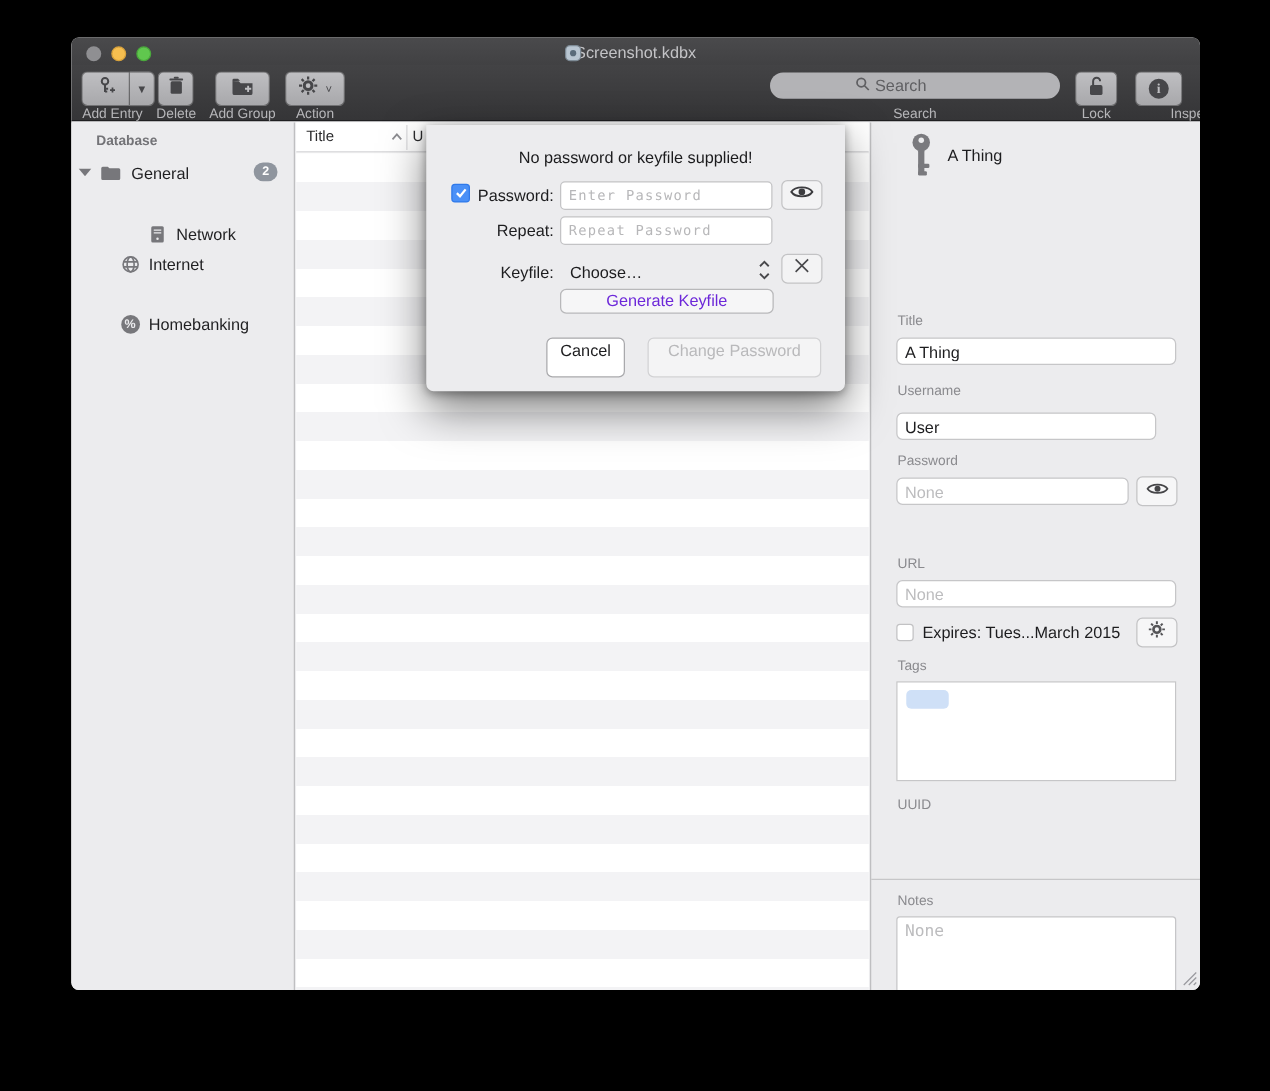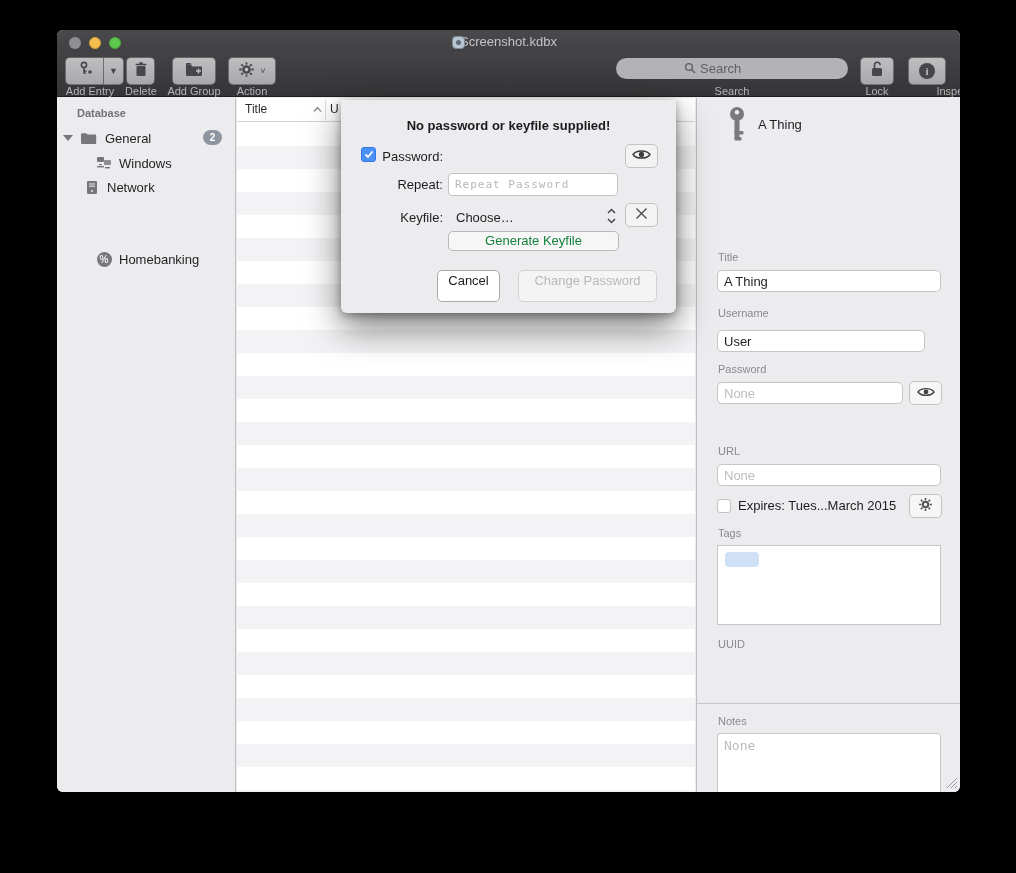--- a/index.html
+++ b/index.html
@@ -75,21 +75,21 @@
   .dlabel { position:absolute; font-size:13px; color:#1d1d1f; text-align:right; width:66px; }
   .dfield { position:absolute; left:107px; width:170px; height:23px; background:#fff;
             border:1px solid #c3c3c5; border-radius:4px; outline:none;
             font-family:"DejaVu Sans Mono", monospace; font-size:11px; letter-spacing:1px; padding:0 6px;
             color:#1d1d1f; }
   .dfield::placeholder { color:#b7b7b9; }
   .cb-checked { position:absolute; left:20px; top:47px; width:15px; height:15px; border-radius:3px;
                 background:#4a90f7; border:1px solid #2f79ea; color:#fff; display:flex;
                 align-items:center; justify-content:center; }
   #dlg-msg { position:absolute; top:18px; left:0; width:335px; text-align:center; font-size:13px;
-             font-weight:700; color:#1b1b1d; }
+             font-weight:400; color:#1b1b1d; }
   .push-btn { position:absolute; height:32px; border-radius:5px; font-size:13px; text-align:center;
               line-height:20px; }
 </style>
 </head>
 <body>
 
 <div id="window">
 
   <div id="titlebar">
     <span class="tl" style="left:12px; background:#8f8f92;"></span>
@@ -195,48 +195,46 @@
       <span class="disc"></span>
       <span class="sicon">
         <svg width="17" height="14" viewBox="0 0 17 14">
             <path d="M1 3.5 a1.2 1.2 0 0 1 1.2-1.2 h4 L7.6 3.6 H15 a1.2 1.2 0 0 1 1.2 1.2 v7 a1.2 1.2 0 0 1 -1.2 1.2 H2.2 A1.2 1.2 0 0 1 1 11.8 Z" fill="#77777b"></path>
           </svg>
       </span>
       <span style="margin-left:8px;">General</span>
       <span class="badge">2</span>
     </div>
 
-    <div class="srow" style="top:53px; padding-left:38px;">
-      <span class="sicon">
-        <svg width="16" height="14" viewBox="0 0 16 14">
-            <g fill="#77777b">
-              <rect x="1" y="1" width="7" height="5" rx="1"></rect>
-              <rect x="8" y="4" width="7" height="5" rx="1" opacity=".8"></rect>
-              <rect x="3" y="8" width="3" height="1.2"></rect>
-              <rect x="1" y="10" width="7" height="1.4"></rect>
-              <rect x="9" y="11" width="5" height="1.4"></rect>
-            </g>
-          </svg>
-      </span>
-      <span style="margin-left:6px;">Windows</span>
-    </div>
-
-    <div class="srow" style="top:77px; padding-left:26px;">
+
+    <div class="srow" style="top:77px; padding-left:60px;">
       <span class="sicon">
         <svg width="12" height="15" viewBox="0 0 12 15">
             <rect x="1" y="1" width="10" height="13" rx="1.2" fill="#77777b"></rect>
             <g stroke="#ececee" stroke-width="1">
               <path d="M3 4 h6 M3 6.2 h6"></path>
             </g>
             <circle cx="6" cy="11" r="1" fill="#ececee"></circle>
           </svg>
       </span>
       <span style="margin-left:6px;">Network</span>
     </div>
 
+    <div class="srow" style="top:101px; padding-left:38px;">
+      <span class="sicon">
+        <svg width="15" height="15" viewBox="0 0 15 15">
+            <g stroke="#77777b" fill="none" stroke-width="1.3">
+              <circle cx="7.5" cy="7.5" r="6"></circle>
+              <ellipse cx="7.5" cy="7.5" rx="2.8" ry="6"></ellipse>
+              <path d="M1.8 5.5 h11.4 M1.8 9.5 h11.4"></path>
+            </g>
+          </svg>
+      </span>
+      <span style="margin-left:6px;">Internet</span>
+    </div>
 
 
     <div class="srow" style="top:149px; padding-left:38px;">
       <span class="sicon">
         <span style="width:15px;height:15px;border-radius:50%;background:#77777b;color:#ececee;font-size:10px;font-weight:700;display:flex;align-items:center;justify-content:center;">%</span>
       </span>
       <span style="margin-left:6px;">Homebanking</span>
     </div>
   </div>
 
@@ -330,20 +328,21 @@
 
 <div id="dialog">
   <div id="dlg-msg">No password or keyfile supplied!</div>
 
   <span class="cb-checked">
     <svg width="10" height="9" viewBox="0 0 10 9">
         <path d="M1.5 4.5 L4 7 L8.5 1.5" stroke="#fff" stroke-width="1.8" fill="none"></path>
       </svg>
   </span>
   <span class="dlabel" style="left:36px; top:49px;">Password:</span>
+  <input class="dfield" style="top: 45px;" placeholder="Enter Password">
   <div class="ibtn" style="left:284px; top:44px; background:#f3f3f4;">
     <span>
       <svg width="19" height="13" viewBox="0 0 18 12">
           <path d="M1 6 C4 1.5 14 1.5 17 6 C14 10.5 4 10.5 1 6 Z" stroke="#3c3c3f" stroke-width="1.4" fill="none"></path>
           <circle cx="9" cy="6" r="2.5" fill="#3c3c3f"></circle>
         </svg>
     </span>
   </div>
 
   <span class="dlabel" style="left:36px; top:77px;">Repeat:</span>
@@ -362,17 +361,17 @@
   <div class="ibtn" style="left:284px; top:103px; background:#f3f3f4;">
     <span>
       <svg width="13" height="13" viewBox="0 0 13 13">
           <g stroke="#48484b" stroke-width="1.3">
             <path d="M1.5 1.5 L11.5 11.5 M11.5 1.5 L1.5 11.5"></path>
           </g>
         </svg>
     </span>
   </div>
 
-  <div class="push-btn" style="left:107px; top:131px; width:171px; height:20px; line-height:18px; background:#f6f6f7; border:1px solid #b8b8ba; color:#15803d;">Generate Keyfile</div>
+  <div class="push-btn" style="left:107px; top:131px; width:171px; height:20px; line-height:18px; background:#f6f6f7; border:1px solid #b8b8ba; color:#6d28d9;">Generate Keyfile</div>
 
   <div class="push-btn" style="left:96px; top:170px; width:63px; background:#fff; border:1px solid #a9a9ac; color:#1d1d1f;">Cancel</div>
   <div class="push-btn" style="left:177px; top:170px; width:139px; background:#f4f4f5; border:1px solid #d2d2d4; color:#b9b9bb;">Change Password</div>
 </div>
 
 </body></html>

